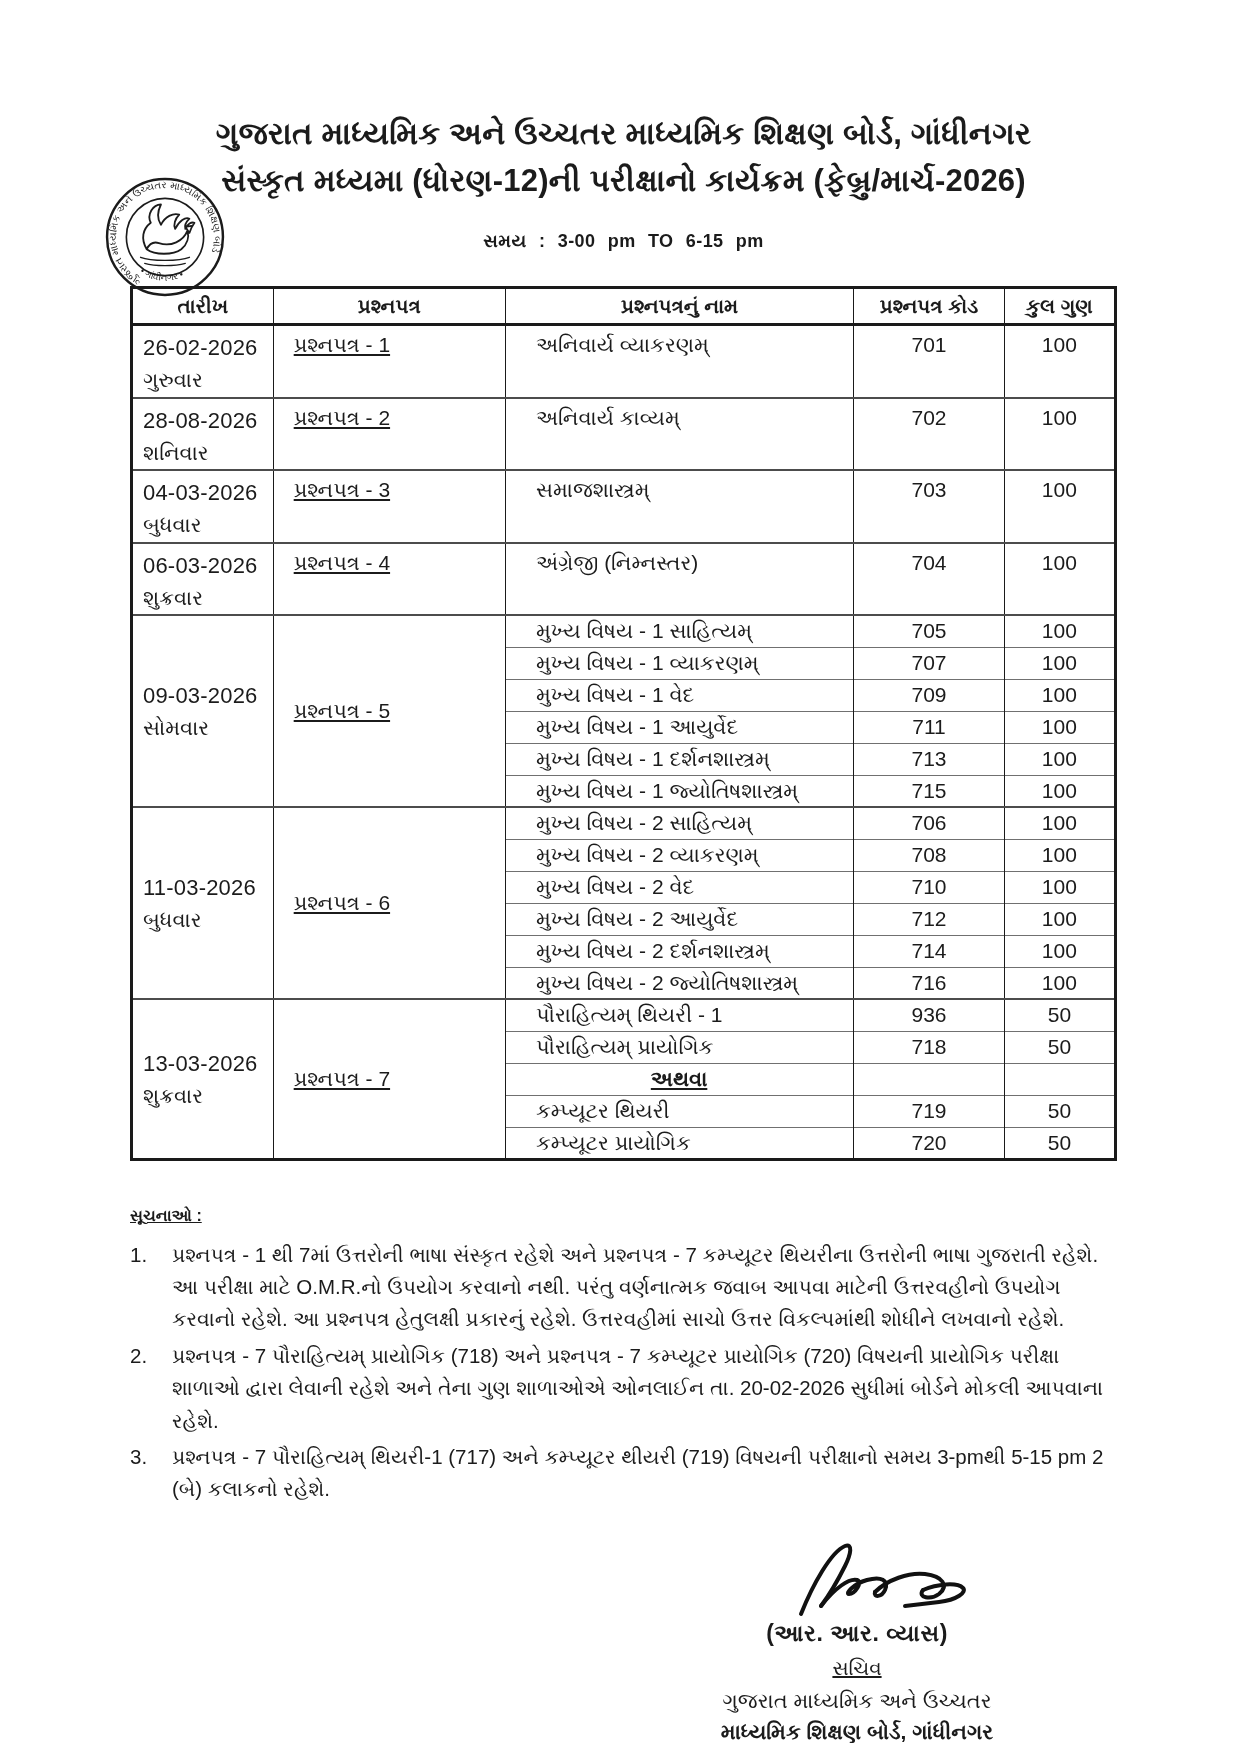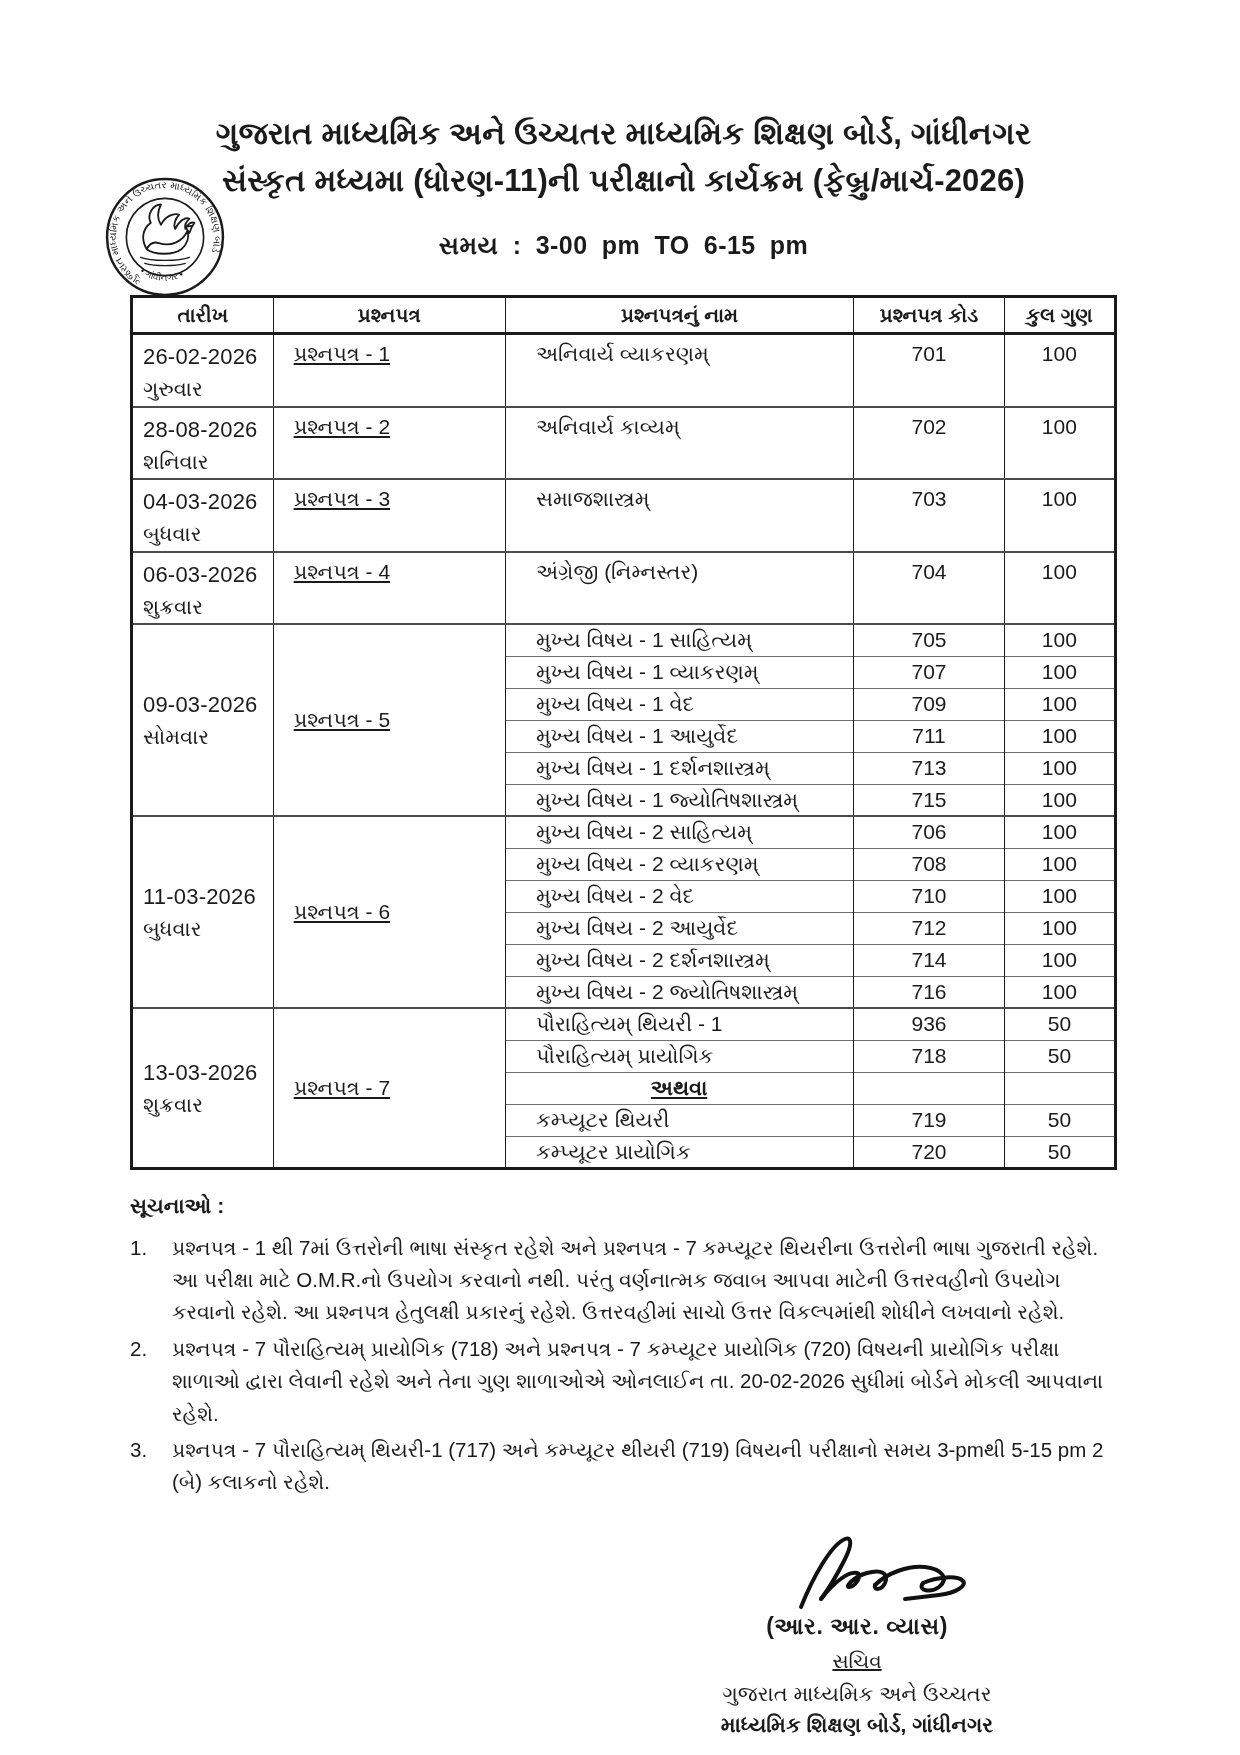--- a/index.html
+++ b/index.html
@@ -16,21 +16,21 @@
   
   .seal{position:absolute;left:104px;top:176px;width:122px;height:122px;}
 
   
   .title1,.title2{
     text-align:center;font-weight:700;font-size:31px;line-height:1.18;
     letter-spacing:.2px;
   }
   .title2{margin-top:10px;}
   .timeline{
-    text-align:center;font-weight:700;font-size:25px;margin-top:32px;margin-bottom:34px;
+    text-align:center;font-weight:700;font-size:18px;margin-top:32px;margin-bottom:34px;
     word-spacing:7px;letter-spacing:.4px;
   }
 
   
   table.exam{
     width:100%;border-collapse:collapse;table-layout:fixed;
     border:3px solid #1a1a1a;
   }
   table.exam col.c1{width:14.4%;}
   table.exam col.c2{width:23.6%;}
@@ -55,21 +55,21 @@
   td.c-date .d2{font-size:21px;}
   td.c-paper{padding-left:20px;text-decoration:underline;}
   td.c-name{padding-left:30px;}
   td.c-name.or{padding-left:0;text-align:center;font-weight:700;text-decoration:underline;}
   td.c-code,td.c-marks{text-align:center;font-size:22px;}
   tr.tall td{vertical-align:top;}
   tr.tall td.c-date{padding-top:5px;}
   tr.tall td.c-paper,tr.tall td.c-name,tr.tall td.c-code,tr.tall td.c-marks{padding-top:7px;}
 
   
-  .notes-heading{font-weight:700;font-size:21px;margin-top:24px;}
+  .notes-heading{font-weight:700;font-size:16px;margin-top:46px;text-decoration:underline;}
   .notes-list{margin-top:14px;}
   .note{display:flex;margin-bottom:4px;font-size:20.5px;line-height:1.58;}
   .note .num{flex:none;width:30px;margin-right:12px;}
   .note .txt{flex:1;}
 
   
   .sign-block{
     width:440px;margin-left:auto;margin-right:40px;margin-top:30px;
     text-align:center;
   }
@@ -102,21 +102,21 @@
       <path d="M 42,72 C 36,62 38,52 46,46 C 42,38 48,28 56,28 C 52,36 52,42 56,48 C 60,40 68,36 74,38 C 70,42 68,48 70,52 C 74,44 80,40 84,42 C 81,45 79,49 80,52 C 82,47 86,45 89,46 C 86,50 85,53 84,56 L 80,50 L 86,49 M 42,72 C 50,78 68,78 76,72 C 82,67 84,60 82,54 C 78,64 66,70 54,66 C 48,64 44,68 42,72 Z"></path>
       <path d="M 36,80 C 46,84 74,84 84,80" stroke-width="1.4"></path>
       <path d="M 40,86 C 50,89 70,89 80,86" stroke-width="1.2"></path>
     </g>
   </svg>
 
   <div class="content">
 
     <div>
       <div class="title1">ગુજરાત માધ્યમિક અને ઉચ્ચતર માધ્યમિક શિક્ષણ બોર્ડ, ગાંધીનગર</div>
-      <div class="title2">સંસ્કૃત મધ્યમા (ધોરણ-11)ની પરીક્ષાનો કાર્યક્રમ (ફેબ્રુ/માર્ચ-2026)</div>
+      <div class="title2">સંસ્કૃત મધ્યમા (ધોરણ-12)ની પરીક્ષાનો કાર્યક્રમ (ફેબ્રુ/માર્ચ-2026)</div>
       <div class="timeline">સમય : 3-00 pm TO 6-15 pm</div>
     </div>
 
     <table class="exam">
       <colgroup>
         <col class="c1">
           <col class="c2">
           <col class="c3">
           <col class="c4">
           <col class="c5">

